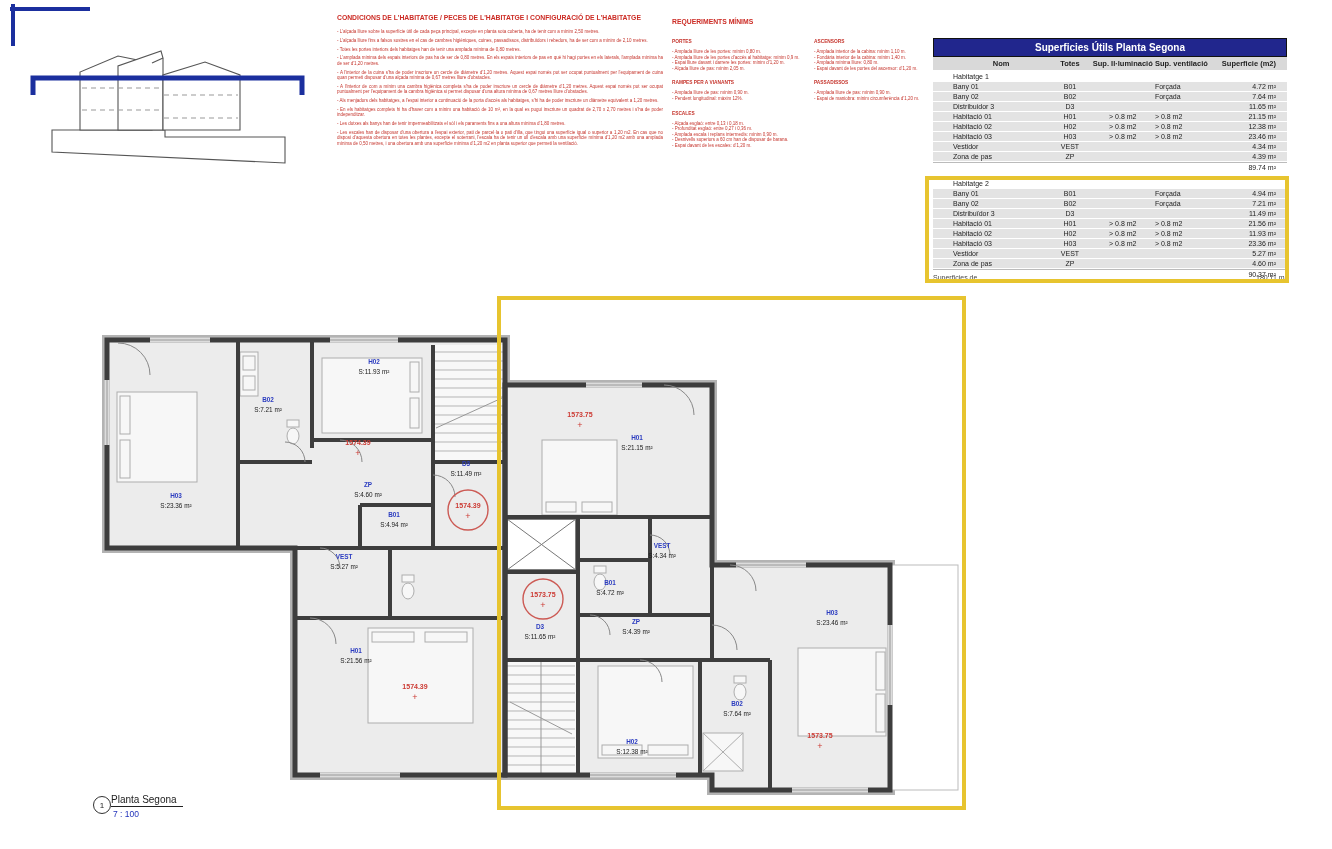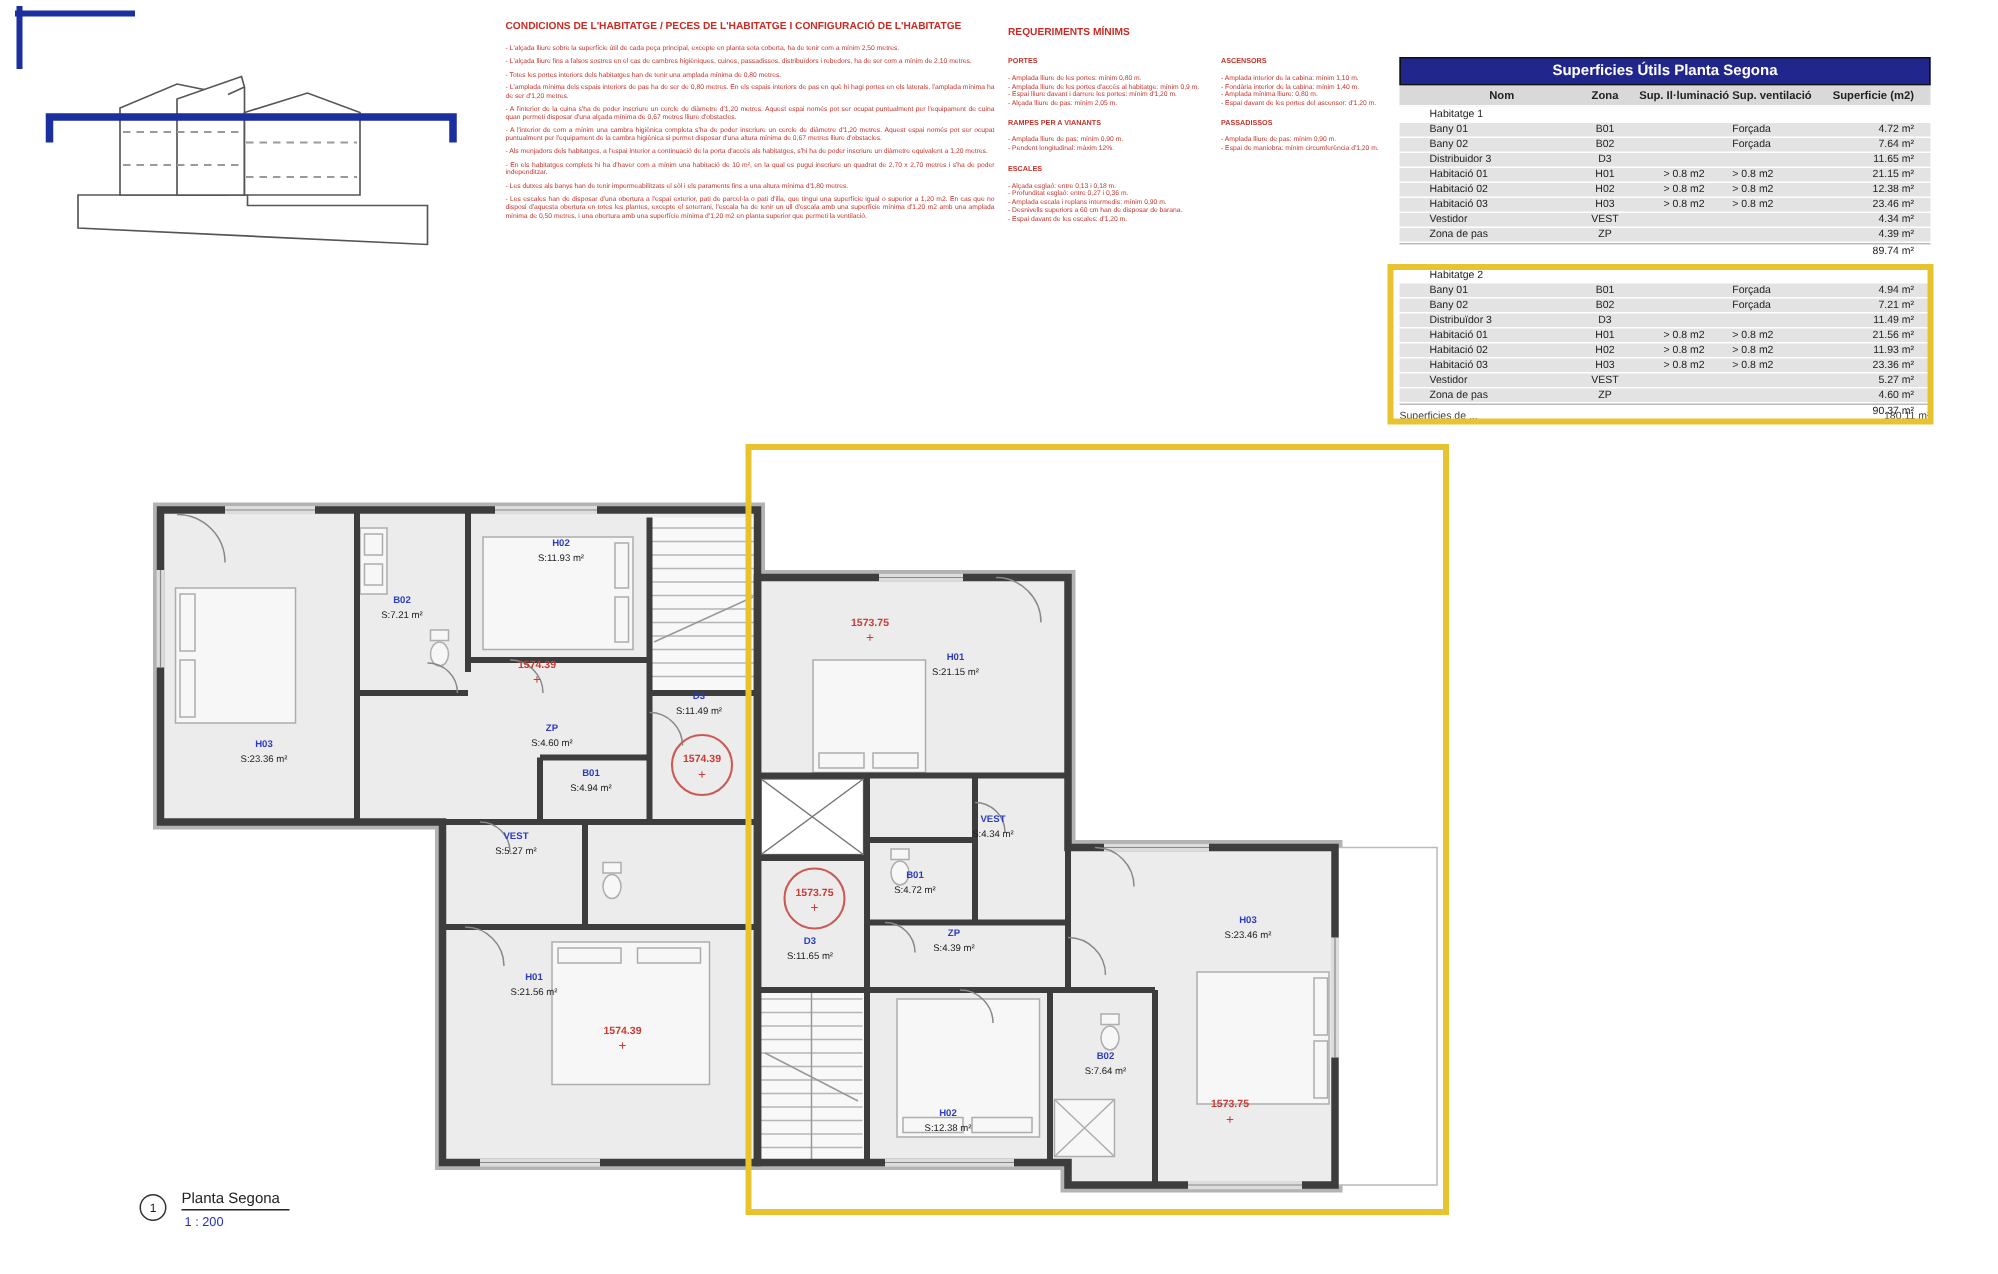--- a/index.html
+++ b/index.html
@@ -52,21 +52,21 @@
   .lbl-area{fill:#1a1a1a;font-size:6.4px;text-anchor:middle;font-family:"Liberation Sans",sans-serif;}
   .lbl-datum{fill:#cc3a33;font-weight:bold;font-size:7px;text-anchor:middle;
              font-family:"Liberation Sans",sans-serif;}
   .lbl-plus{fill:#cc3a33;font-size:9px;text-anchor:middle;font-family:"Liberation Sans",sans-serif;}
   .datum-circle{fill:none;stroke:#cc5a54;stroke-width:1.4;}
 
   
   .ptitle{position:absolute;left:93px;top:794px;display:flex;align-items:flex-start;z-index:2;}
   .pt-circle{width:16px;height:16px;border:1.2px solid #333;border-radius:50%;
              font-size:8px;display:flex;align-items:center;justify-content:center;margin-top:2px;}
-  .pt-text{margin-left:10px;}
+  .pt-text{}
   .pt-name{font-size:10px;color:#222;border-bottom:1.2px solid #222;padding:0 6px 1px 0;}
   .pt-scale{font-size:8.5px;color:#2233bb;margin-top:1.5px;padding-left:2px;}
 </style>
 </head>
 <body>
 
 <div class="sheet">
 
   <svg style="position:absolute;left:0;top:0;width:330px;height:180px" viewBox="0 0 330 180">
     <g stroke="#1b2f9e" stroke-width="4" fill="none">
@@ -142,21 +142,21 @@
             <p class="req-i">- Espai de maniobra: mínim circumferència d'1,20 m.</p>
           </div>
         </div>
     </div>
   </div>
 
   <div class="tbl">
     <div class="tbl-title">Superficies Útils Planta Segona</div>
     <div class="tbl-cols">
         <span class="c c0">Nom</span>
-        <span class="c c1">Zona</span>
+        <span class="c c1">Totes</span>
         <span class="c c2">Sup. Il·luminació</span>
         <span class="c c3">Sup. ventilació</span>
         <span class="c c4">Superficie (m2)</span>
       </div>
     <div class="obscured">
       <span>Superficies de ...</span>
       <span>180.11 m²</span>
     </div>
   <div class="grp-block grp-0">
         <div class="trow tgrp">
@@ -511,17 +511,17 @@
       </g>
   </svg>
 
   <div class="hl hl-table"></div>
   <div class="hl hl-plan"></div>
 
   <div class="ptitle">
     <div class="pt-circle">1</div>
     <div class="pt-text">
       <div class="pt-name">Planta Segona</div>
-      <div class="pt-scale">1 : 200</div>
+      <div class="pt-scale">7 : 100</div>
     </div>
   </div>
 
 </div>
 
 </body></html>

